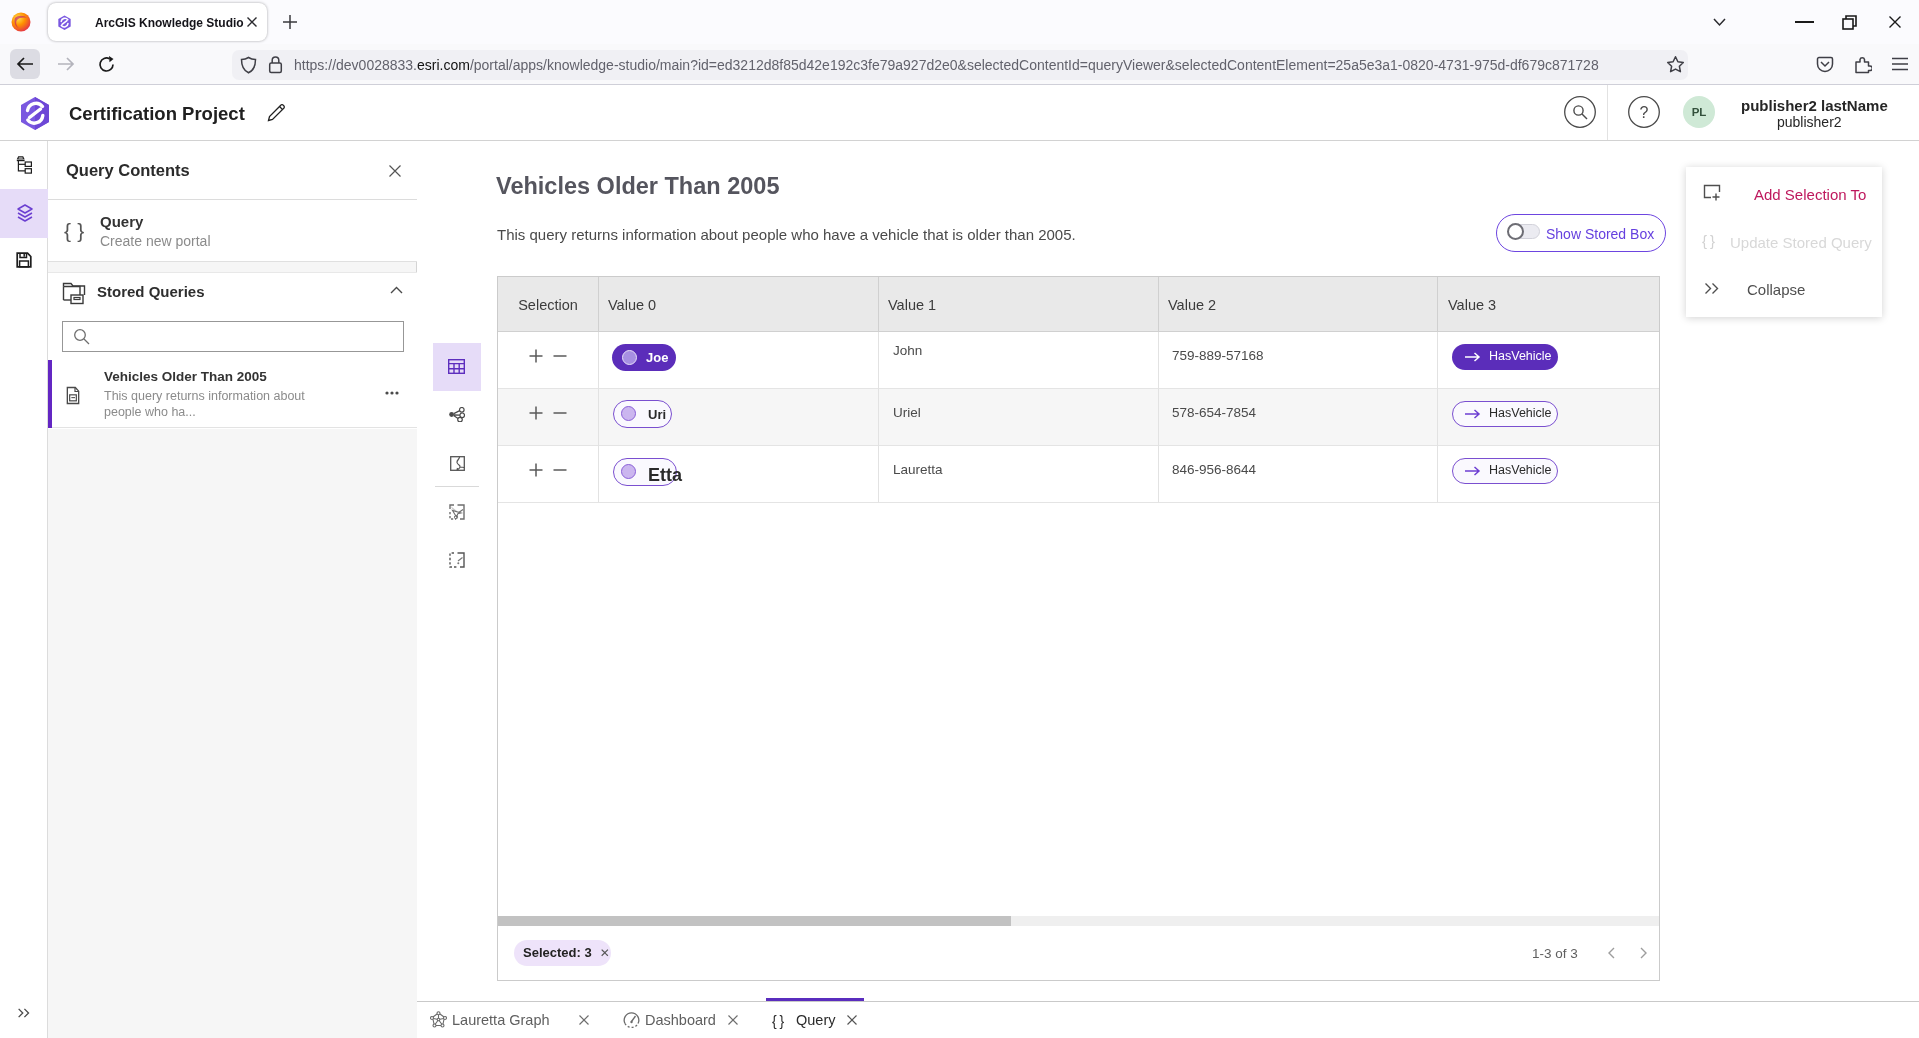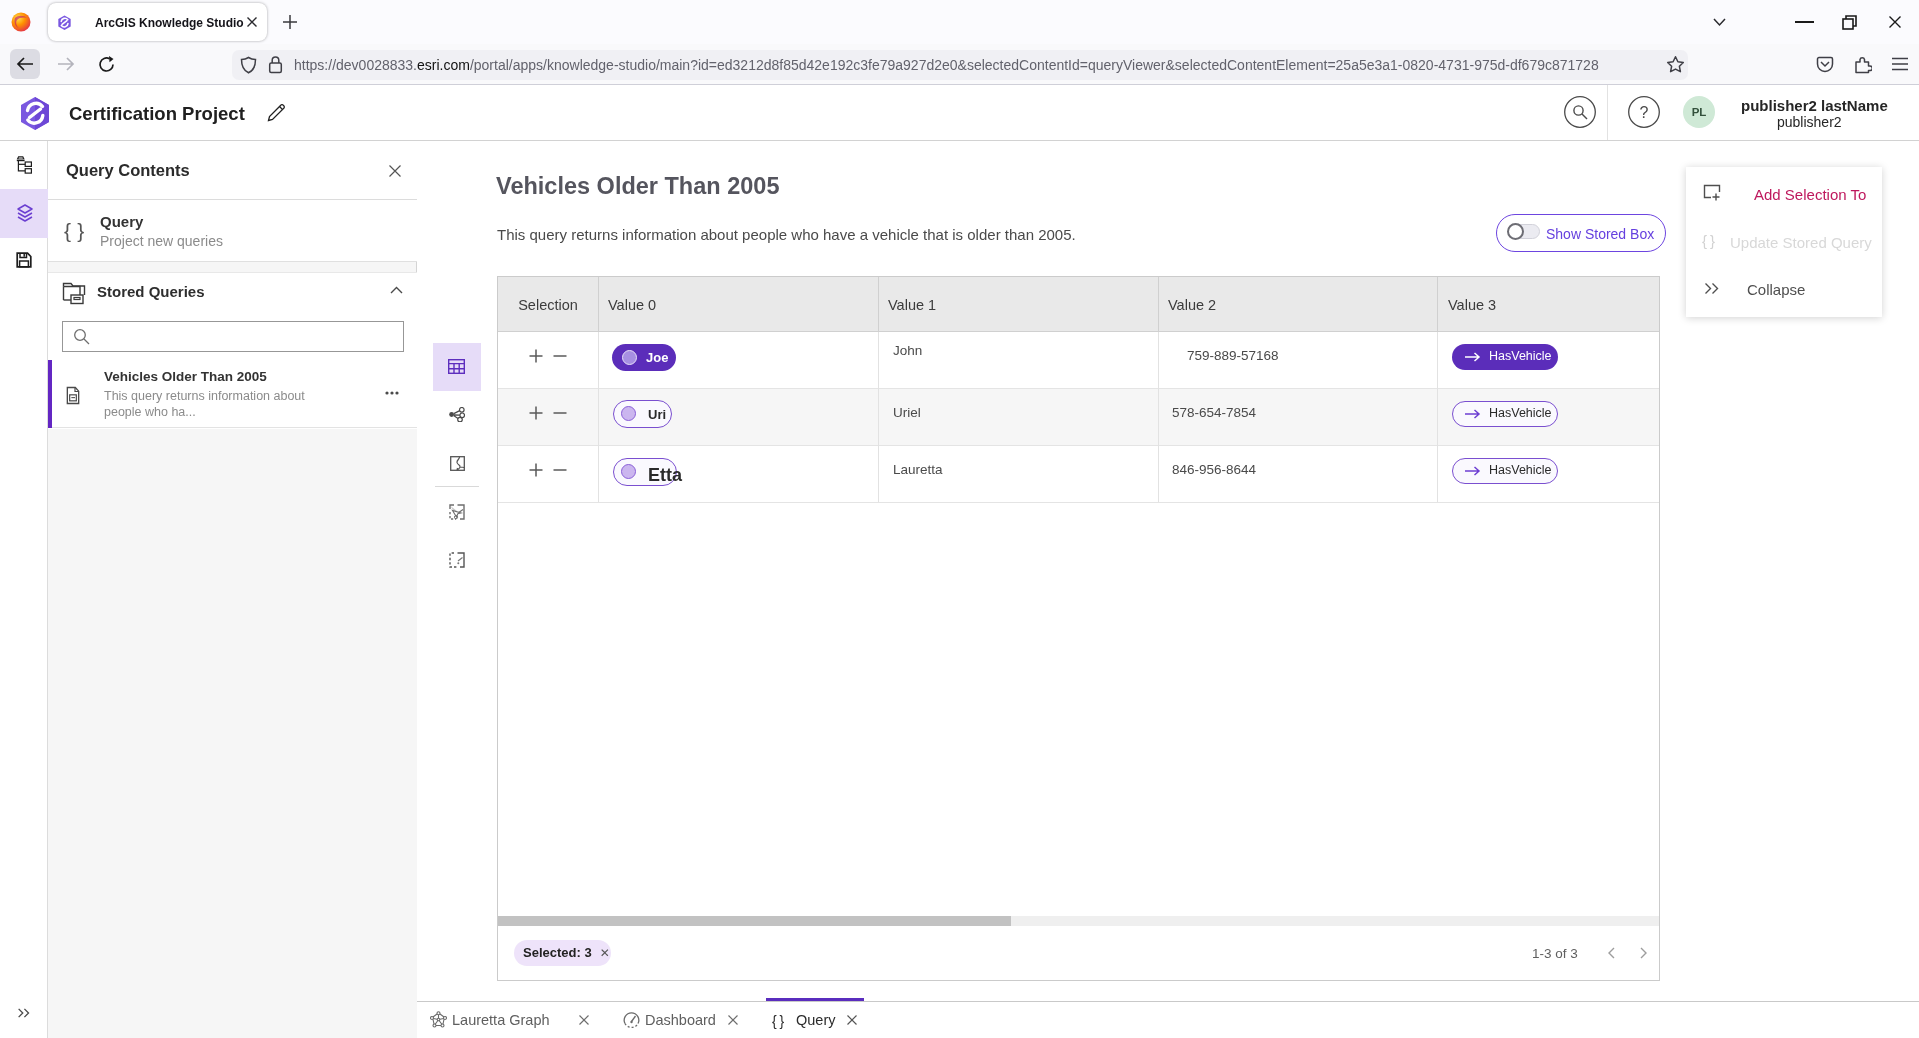--- a/index.html
+++ b/index.html
@@ -196,21 +196,21 @@
 <div class="abs" style="left:48px;top:141px;width:369px;height:59px;background:#fff;border-bottom:1px solid #dcdcdc;"></div>
 <div class="abs" style="left:66px;top:161px;font-size:16.5px;font-weight:700;color:#2b2b2b;">Query Contents</div>
 <div class="abs" style="left:388px;top:164px;">
     <svg width="14" height="14" viewBox="0 0 14 14">
       <path d="M1.5 1.5 L12.5 12.5 M12.5 1.5 L1.5 12.5" stroke="#555" stroke-width="1.2"></path>
     </svg>
   </div>
 <div class="abs" style="left:48px;top:200px;width:369px;height:62px;background:#fff;border-bottom:1px solid #e0e0e0;"></div>
 <div class="abs" style="left:64px;top:219px;font-size:21px;color:#555;font-weight:400;letter-spacing:1px;">{ }</div>
 <div class="abs" style="left:100px;top:213px;font-size:15px;font-weight:700;color:#333;">Query</div>
-<div class="abs" style="left:100px;top:233px;font-size:14px;color:#8b8b8b;">Project new queries</div>
+<div class="abs" style="left:100px;top:233px;font-size:14px;color:#8b8b8b;">Create new portal</div>
 <div class="abs" style="left:48px;top:272px;width:369px;height:766px;background:#fff;border-top:1px solid #e8e8e8;"></div>
 <div class="abs" style="left:62px;top:282px;">
     <svg width="24" height="23" viewBox="0 0 24 23">
       <path d="M1.5 4.5 V1.5 H9 L11 4 H22.5 V13" fill="none" stroke="#3a3a3a" stroke-width="1.4"></path>
       <path d="M1.5 4.5 H18 V13" fill="none" stroke="#3a3a3a" stroke-width="1.4"></path>
       <path d="M1.5 4.5 V18" fill="none" stroke="#3a3a3a" stroke-width="1.4"></path>
       <rect x="9" y="13" width="12" height="8.5" fill="#fff" stroke="#3a3a3a" stroke-width="1.4"></rect>
       <rect x="12" y="15.5" width="6" height="2" fill="none" stroke="#3a3a3a" stroke-width="1.2"></rect>
       <path d="M1.5 18 H9" stroke="#3a3a3a" stroke-width="1.4"></path>
     </svg>
@@ -369,21 +369,21 @@
 <div class="abs" style="left:613px;top:400px;width:59px;height:28px;background:#faf9fe;border:1px solid #7a4fd0;border-radius:14px;"></div>
 <div class="abs" style="left:621px;top:406px;width:15px;height:15px;border-radius:50%;background:#cbb6ef;border:1.5px solid #8a5fd8;"></div>
 <div class="abs" style="left:648px;top:407px;font-size:13px;font-weight:700;color:#2a2a2a;">Uri</div>
 <div class="abs" style="left:613px;top:458px;width:64px;height:28px;background:#faf9fe;border:1px solid #7a4fd0;border-radius:14px;"></div>
 <div class="abs" style="left:621px;top:464px;width:15px;height:15px;border-radius:50%;background:#cbb6ef;border:1.5px solid #8a5fd8;"></div>
 <div class="abs" style="left:648px;top:465px;font-size:18px;font-weight:700;color:#2a2a2a;text-align:center;">Etta</div>
 
 <div class="abs" style="left:893px;top:343px;font-size:13.5px;color:#4a4a4a;">John</div>
 <div class="abs" style="left:893px;top:405px;font-size:13.5px;color:#4a4a4a;">Uriel</div>
 <div class="abs" style="left:893px;top:462px;font-size:13.5px;color:#4a4a4a;">Lauretta</div>
-<div class="abs" style="left:1172px;top:348px;font-size:13.5px;color:#4a4a4a;margin-left:15px;">759-889-57168</div>
+<div class="abs" style="left:1172px;top:348px;font-size:13.5px;color:#4a4a4a;">759-889-57168</div>
 <div class="abs" style="left:1172px;top:405px;font-size:13.5px;color:#4a4a4a;">578-654-7854</div>
 <div class="abs" style="left:1172px;top:462px;font-size:13.5px;color:#4a4a4a;">846-956-8644</div>
 
 <div class="abs" style="left:1452px;top:344px;width:106px;height:26px;background:#5b2dba;border-radius:13px;color:#fff;font-size:12.5px;line-height:25px;"><span style="margin-left:12px;"><svg width="17" height="10" viewBox="0 0 17 10" style="display:inline-block;vertical-align:middle;">
         <path d="M1 5 H14.5 M10.5 1 L15 5 L10.5 9" fill="none" stroke="#fff" stroke-width="1.5"></path>
       </svg></span><span style="margin-left:8px;">HasVehicle</span></div>
 <div class="abs" style="left:1452px;top:401px;width:106px;height:26px;background:#faf9fe;border:1px solid #7a4fd0;border-radius:13px;color:#2a2a2a;font-size:12.5px;line-height:23px;"><span style="margin-left:11px;"><svg width="17" height="10" viewBox="0 0 17 10" style="display:inline-block;vertical-align:middle;">
         <path d="M1 5 H14.5 M10.5 1 L15 5 L10.5 9" fill="none" stroke="#6d3fd2" stroke-width="1.5"></path>
       </svg></span><span style="margin-left:8px;">HasVehicle</span></div>
 <div class="abs" style="left:1452px;top:458px;width:106px;height:26px;background:#faf9fe;border:1px solid #7a4fd0;border-radius:13px;color:#2a2a2a;font-size:12.5px;line-height:23px;"><span style="margin-left:11px;"><svg width="17" height="10" viewBox="0 0 17 10" style="display:inline-block;vertical-align:middle;">

